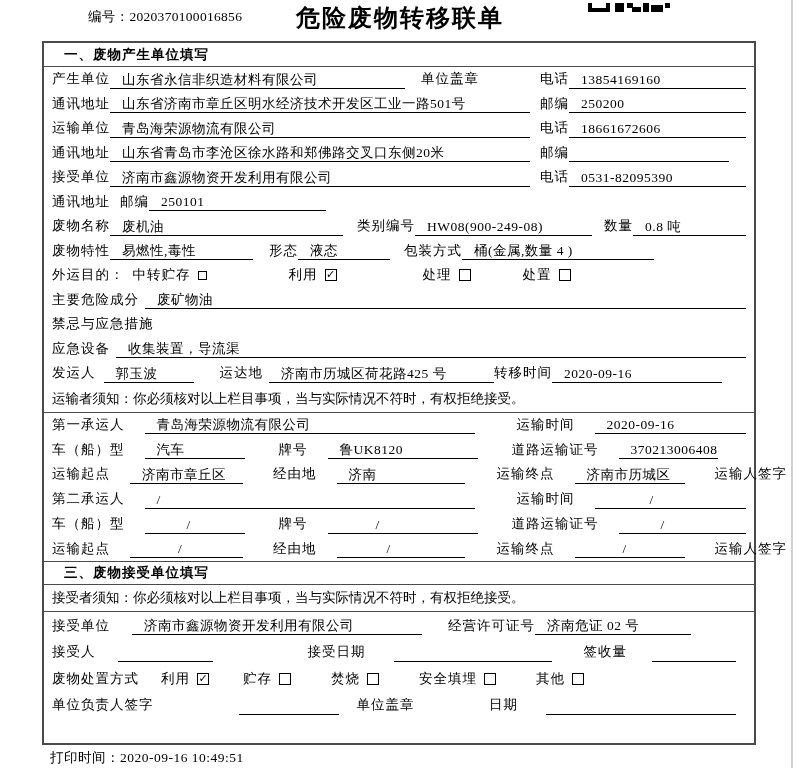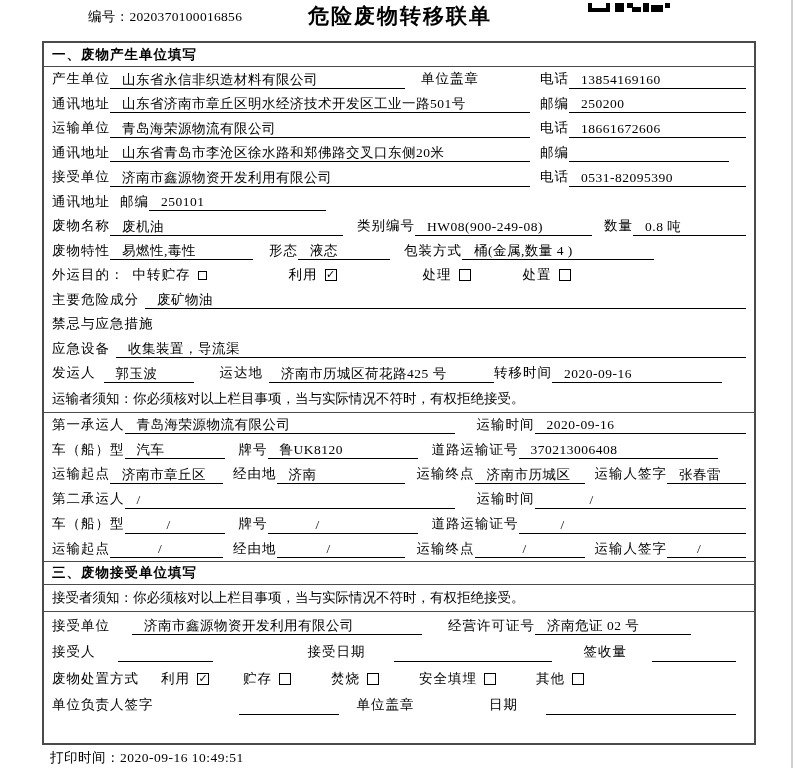--- a/index.html
+++ b/index.html
@@ -6,34 +6,34 @@
   html,body { width:796px; height:768px; }
   body {
     background:#ffffff; color:#000;
     font-family:"Liberation Serif","DejaVu Serif",serif;
     position:relative; overflow:hidden; font-size:13.5px;
   }
   .page-edge { position:absolute; right:3px; top:0; width:2px; height:768px; background:#cfcfcf; }
   
   .serial { position:absolute; left:88px; top:8px; font-size:13.5px; letter-spacing:0.3px; }
   .doc-title { position:absolute; left:160px; width:480px; top:2px; text-align:center;
-    font-size:21px; font-weight:bold; letter-spacing:2px;
+    font-size:24px; font-weight:bold; letter-spacing:2px;
     font-family:"Liberation Sans","DejaVu Sans",sans-serif; }
   .qr-frag { position:absolute; left:588px; top:0; }
   
   .form-table { position:absolute; left:42px; top:41px; width:714px; height:704px;
     border:2px solid #4a4a4a; display:flex; flex-direction:column; background:#fff; }
-  .sec-head { height:24px; display:flex; align-items:center; padding-left:8px;
+  .sec-head { height:24px; display:flex; align-items:center; padding-left:20px;
     font-weight:bold; font-size:13.5px; letter-spacing:1px;
     font-family:"Liberation Sans","DejaVu Sans",sans-serif;
     border-bottom:1.5px solid #4a4a4a; flex:none; }
   .sec-head.mid { border-top:1.5px solid #4a4a4a; }
   .row { display:flex; align-items:center; padding:0 8px; flex:none; white-space:nowrap; }
   .h-s1 { height:24.5px; }
-  .h-s2 { height:24.8px; }
+  .h-s2 { height:24.8px;gap:20px; }
   .h-s3 { height:26.5px; }
   .notice-row { height:27px; border-bottom:1.5px solid #4a4a4a; }
   .lbl { letter-spacing:1px; flex:none; }
   .val { border-bottom:1.2px solid #000; padding:0 4px 0 12px; flex:none;
     overflow:hidden; height:19px; line-height:19px; letter-spacing:0.5px; }
   .grow { flex:1 1 auto; }
   .sp { flex:1 1 auto; }
   .cb { display:inline-block; width:12px; height:12px; border:1.4px solid #000;
     margin-left:7px; font-size:11px; line-height:10px; text-align:center;
     font-family:"DejaVu Sans",sans-serif; flex:none; }

